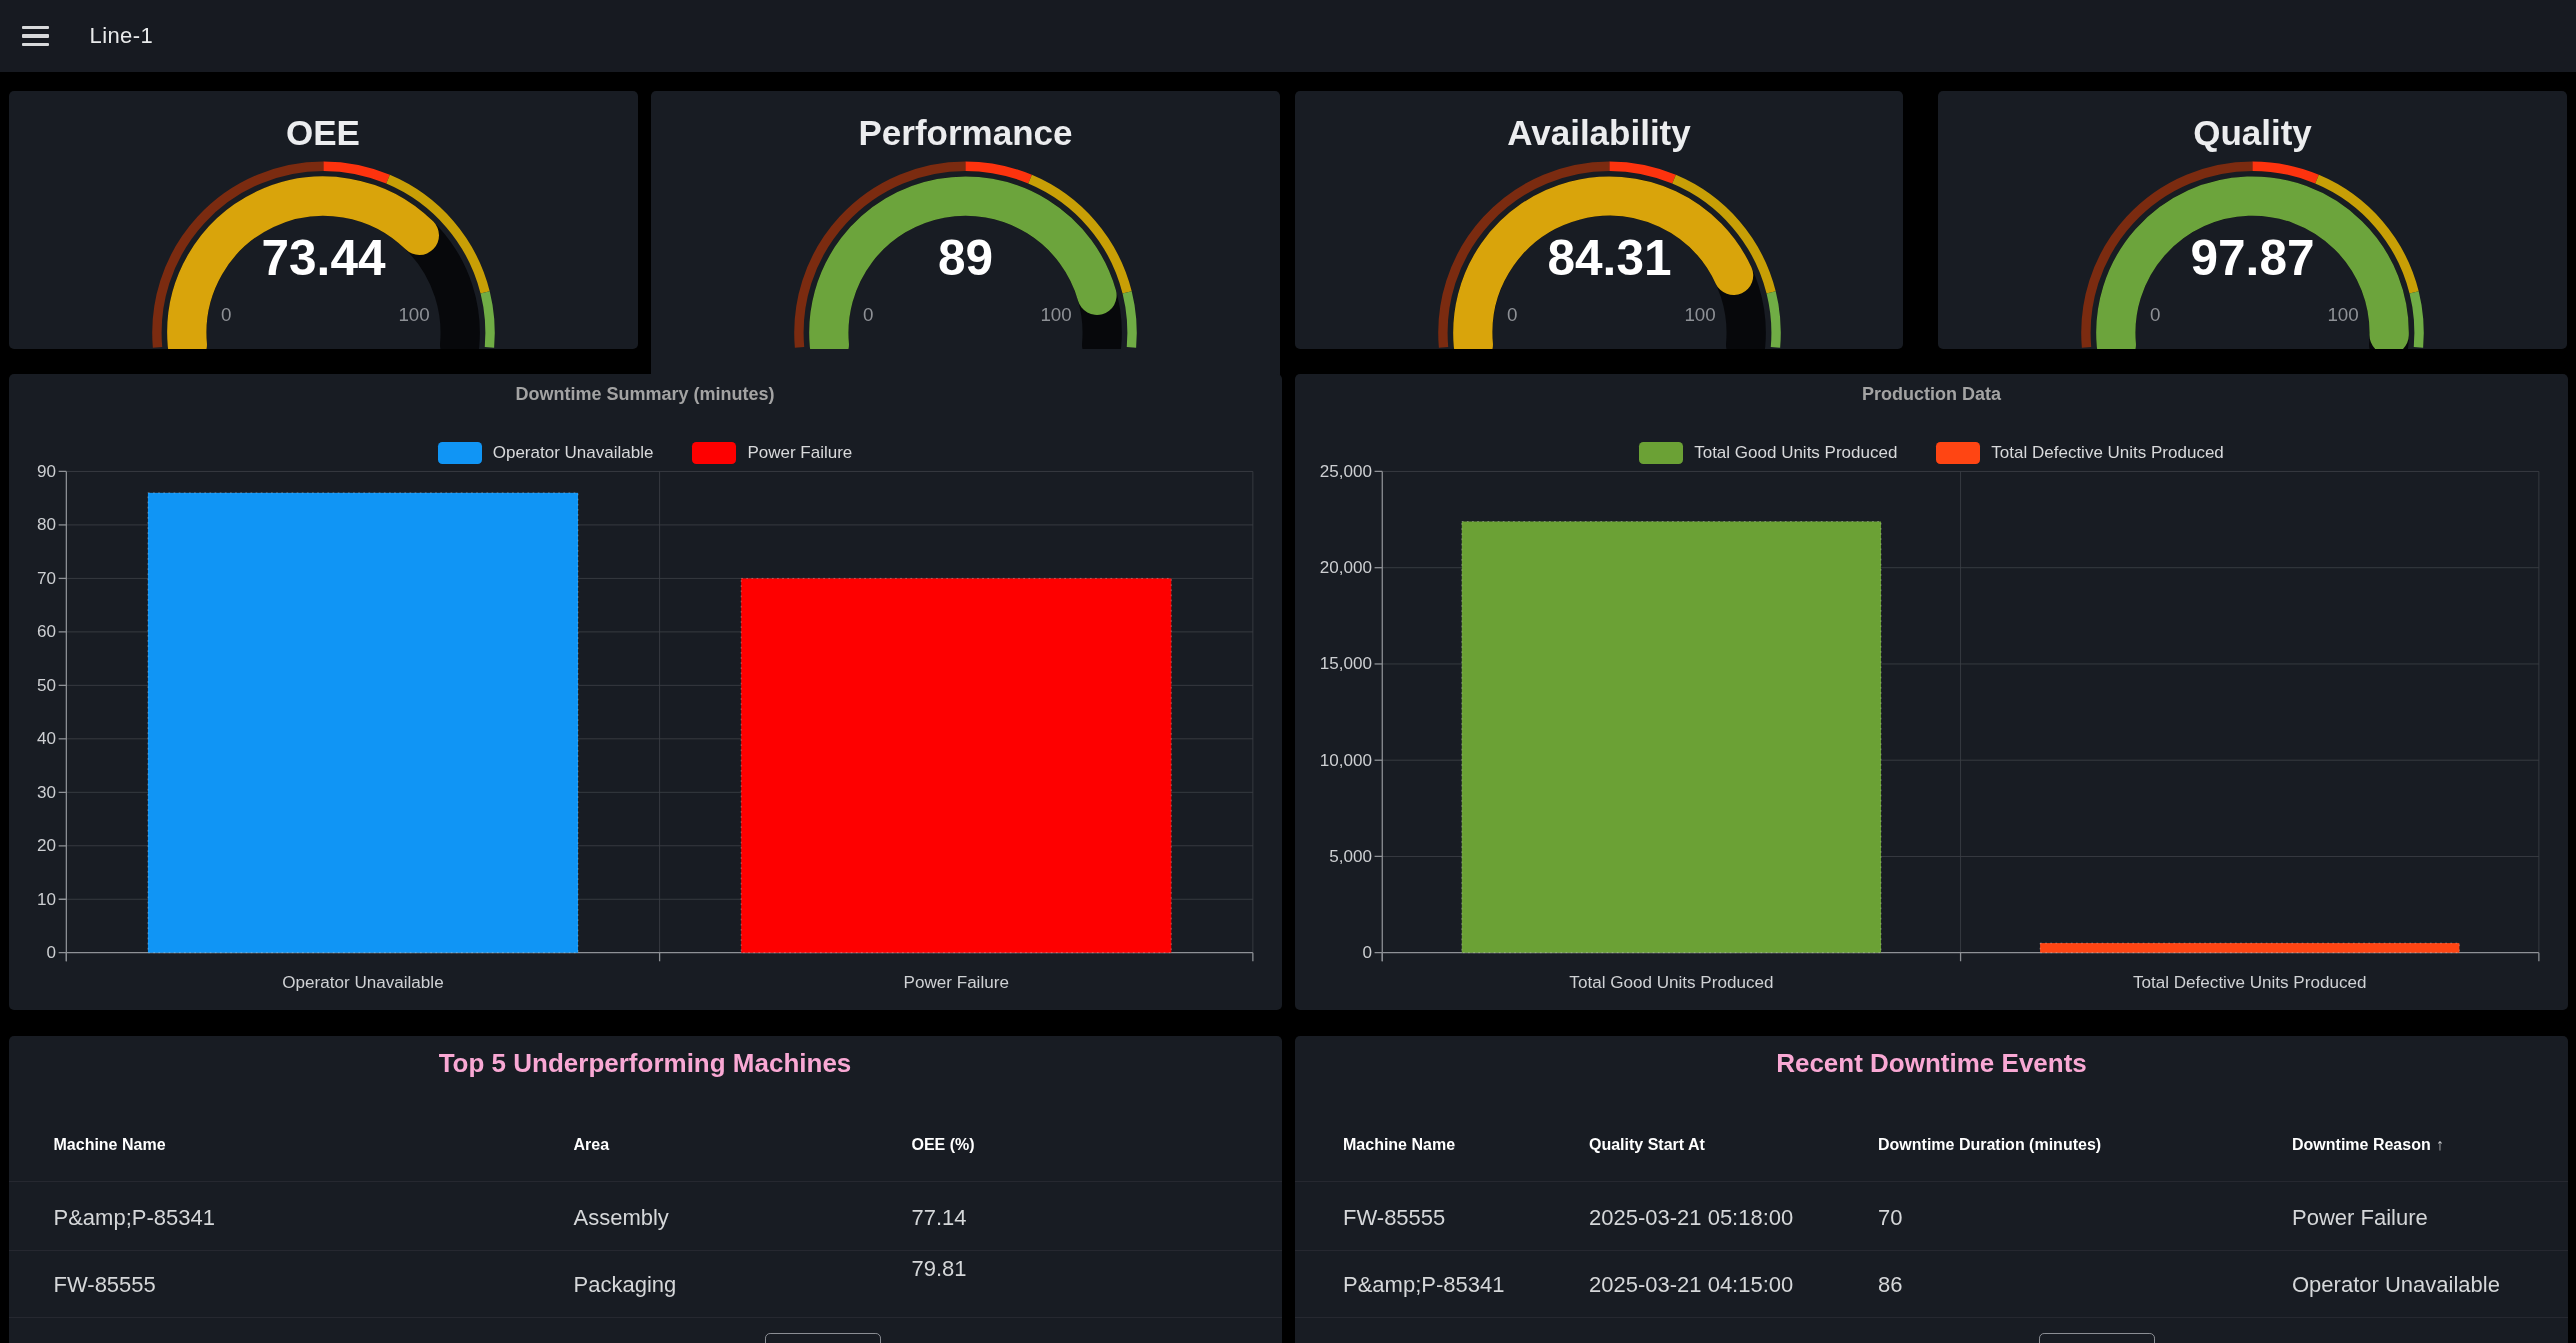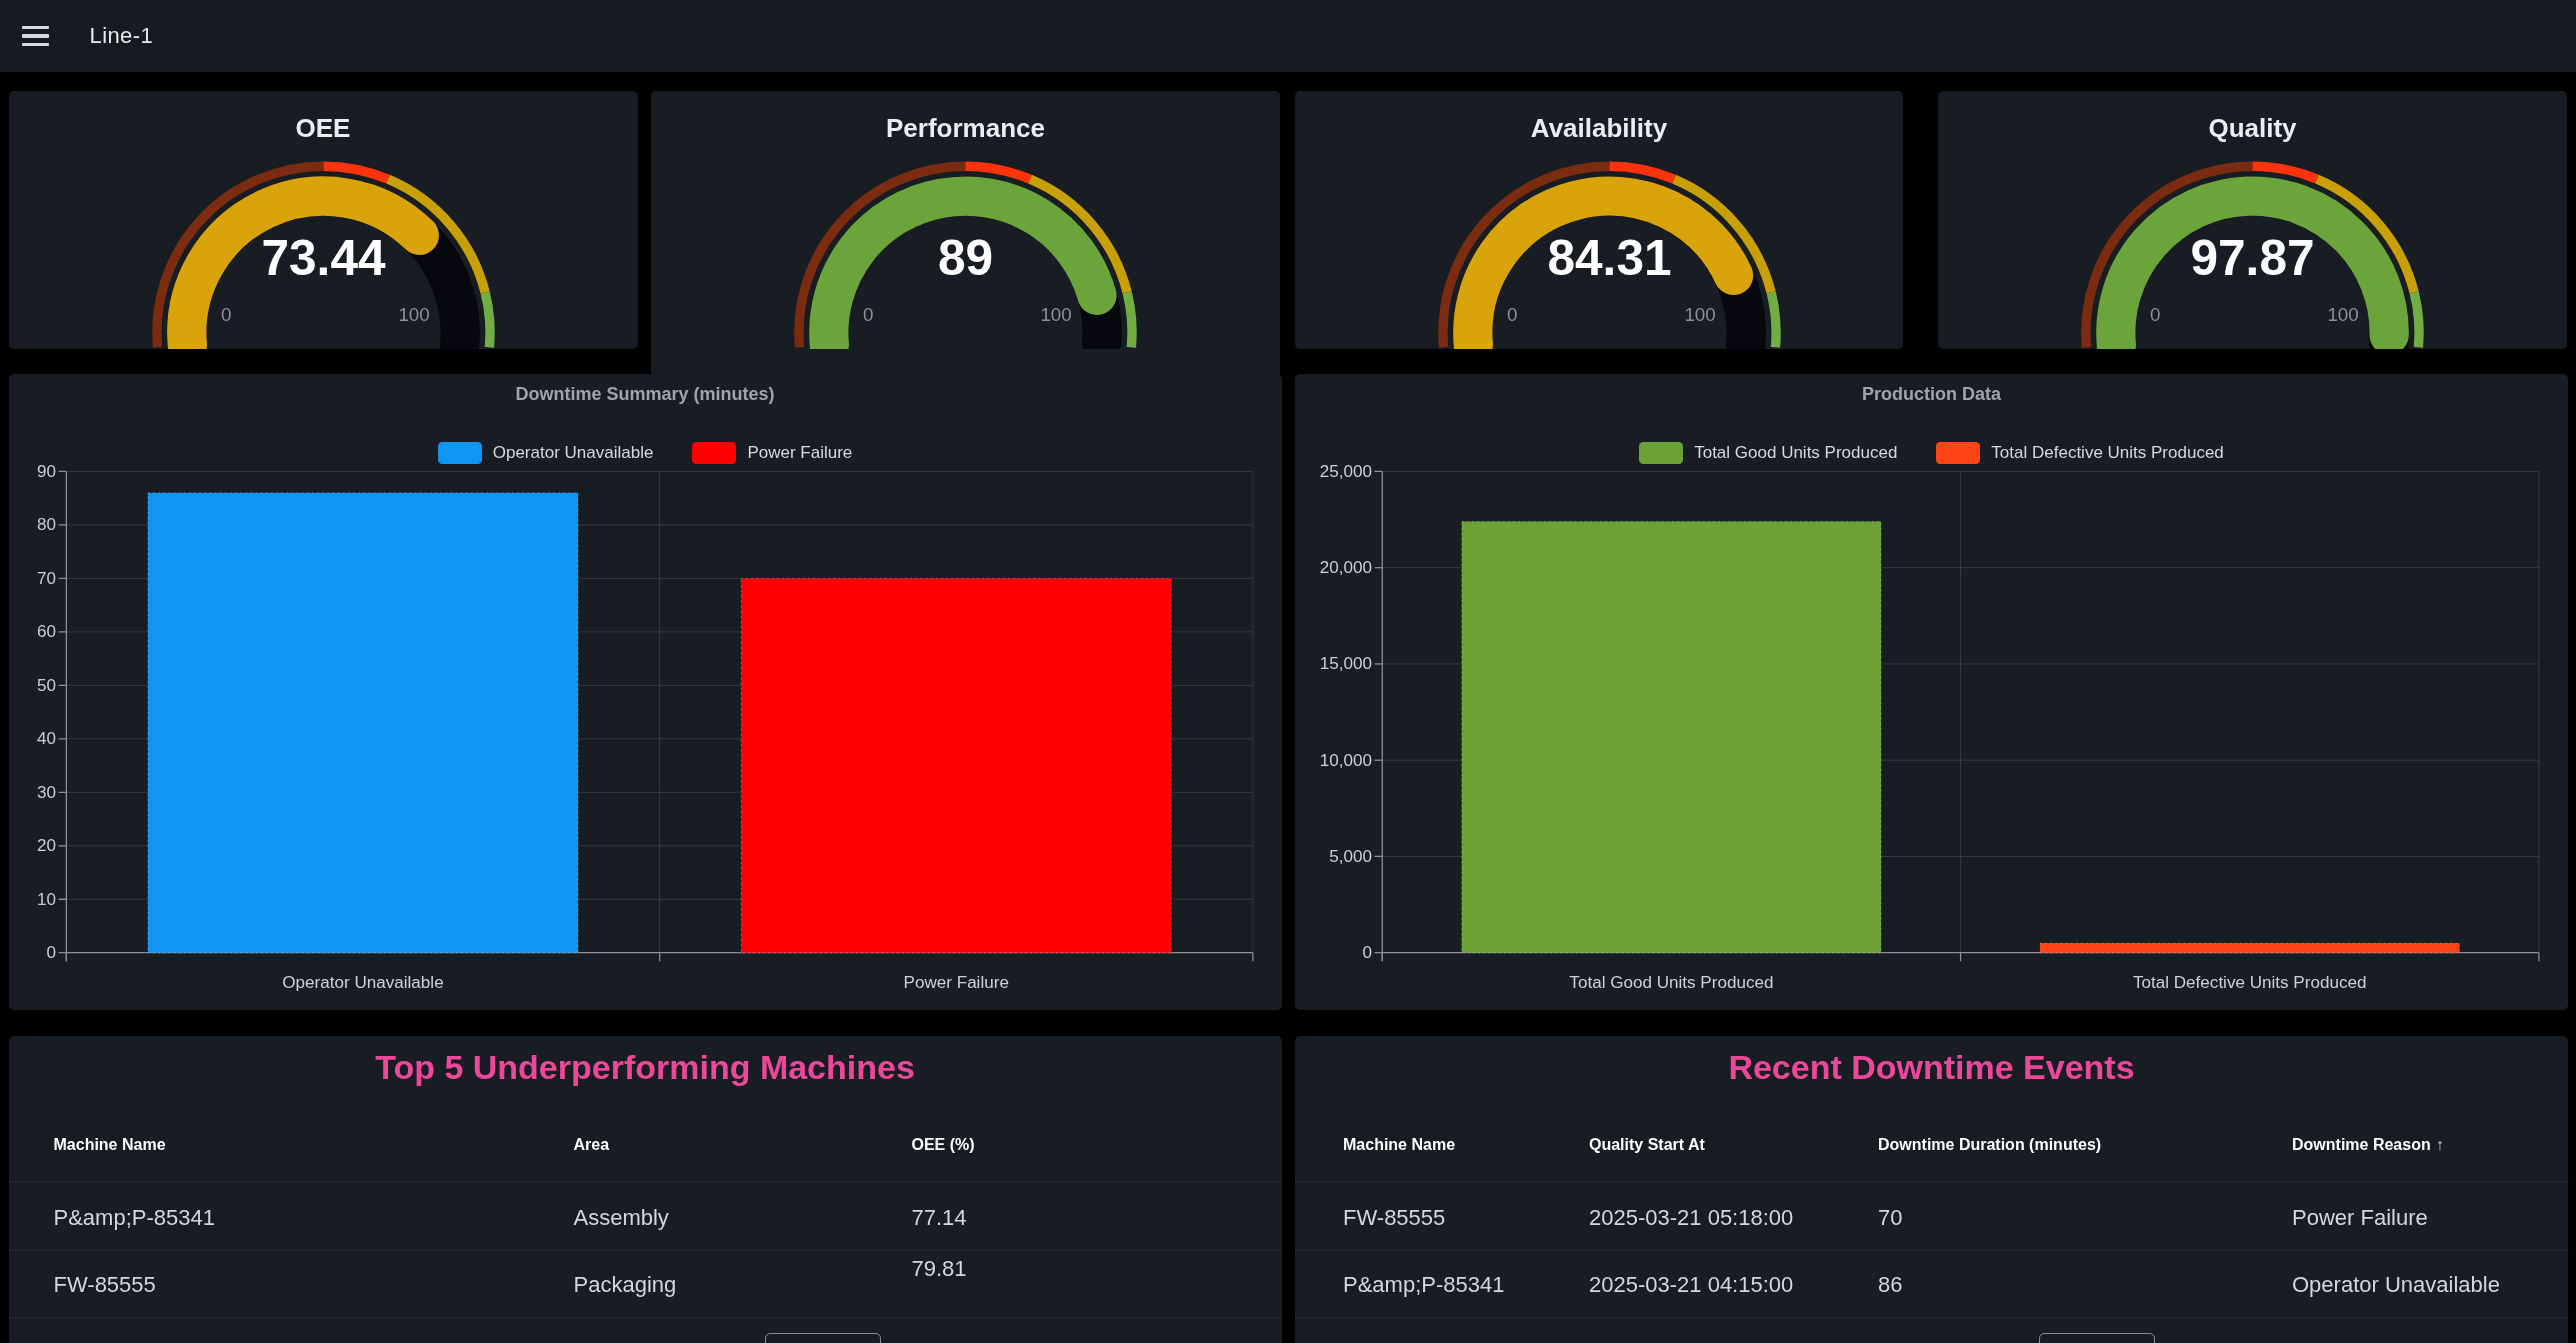--- a/index.html
+++ b/index.html
@@ -5,33 +5,33 @@
   html,body{margin:0;padding:0;background:#000;width:2576px;height:1344px;overflow:hidden;
             font-family:"Liberation Sans",sans-serif;}
   .topbar{position:absolute;left:0;top:0;width:2576px;height:72px;background:#171A21;
           display:flex;align-items:center;}
   .hamburger{width:26.5px;height:19.7px;margin-left:22px;display:flex;flex-direction:column;
              justify-content:space-between;cursor:pointer;}
   .hamburger span{display:block;height:3.1px;background:#D8D9DB;border-radius:0.9px;}
   .topbar-title{color:#E9EAEB;font-size:22px;margin-left:41px;font-weight:500;letter-spacing:0.4px;}
   .panel{position:absolute;background:#181C23;border-radius:5.1px;overflow:hidden;}
   .gauge-title{position:absolute;top:22px;width:100%;text-align:center;color:#ECEDEF;
-               font-size:26px;font-weight:700;}
+               font-size:35px;font-weight:700;}
   .gauge-svg{position:absolute;left:0;top:0;}
   .chart-title{position:absolute;top:10px;width:100%;text-align:center;color:#a3a3a3;
                font-size:18px;font-weight:700;}
   .legend{position:absolute;top:68px;width:100%;display:flex;justify-content:center;
           align-items:center;gap:39px;}
   .legend-item{display:flex;align-items:center;gap:11px;cursor:pointer;}
   .legend-swatch{width:44px;height:22px;border-radius:4.3px;}
   .legend-label{color:#D8D9DB;font-size:17px;}
   svg{font-family:"Liberation Sans",sans-serif;}
   .plot{position:absolute;left:0;top:0;}
-  .table-title{position:absolute;top:12px;width:100%;text-align:center;color:#ec4899;
-               font-size:34px;font-weight:700;}
+  .table-title{position:absolute;top:12px;width:100%;text-align:center;color:#f9a8d4;
+               font-size:26px;font-weight:700;}
   .th{position:absolute;top:100px;color:#FFFFFF;font-size:16px;font-weight:700;
       cursor:pointer;white-space:nowrap;}
   .td{position:absolute;color:#D5D7D9;font-size:22px;white-space:nowrap;}
   .sep{position:absolute;left:0;width:100%;height:0.9px;background:#262830;}
   .sort-arrow{font-weight:400;color:#C9CBCE;margin-left:5.1px;}
   .pagebtn{position:absolute;top:297px;width:114px;height:34px;border:1.7px solid #8B8E94;
            border-radius:5.1px;background:transparent;cursor:pointer;}
 </style>
 </head>
 <body>

